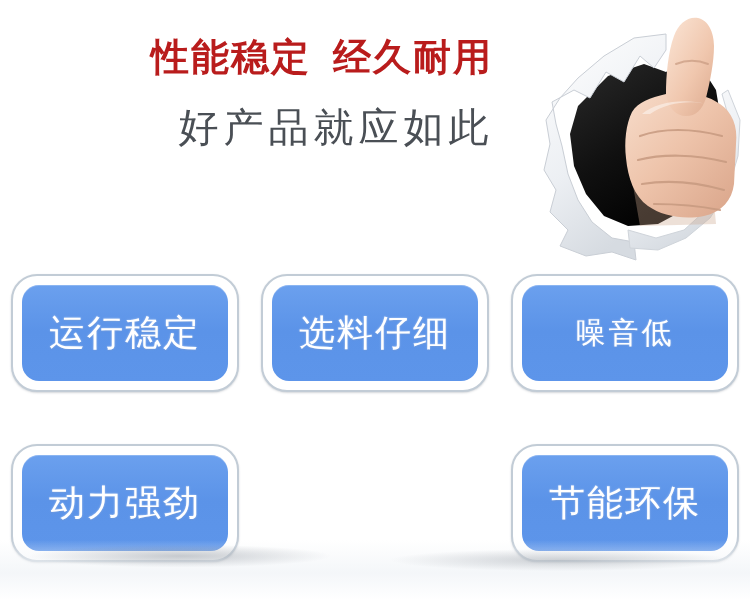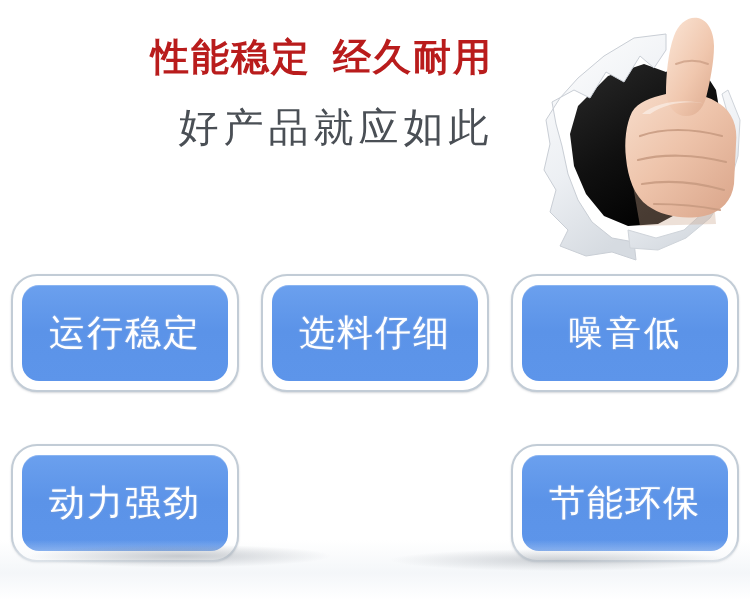--- a/index.html
+++ b/index.html
@@ -150,21 +150,21 @@
   .feature-box .label {
     color: #ffffff;
     font-size: 36px;
     line-height: 40px;
     font-weight: 500;
     letter-spacing: 2px;
     white-space: nowrap;
     text-shadow: 0 0 2px rgba(255,255,255,0.55), 0 1px 1px rgba(40,80,150,0.18);
   }
   .feature-box .label.short {
-    font-size: 35px;
+    font-size: 30px;
     letter-spacing: 3px;
   }
 </style>
 </head>
 <body>
 
 <div class="banner">
 
   <div class="header">
 

